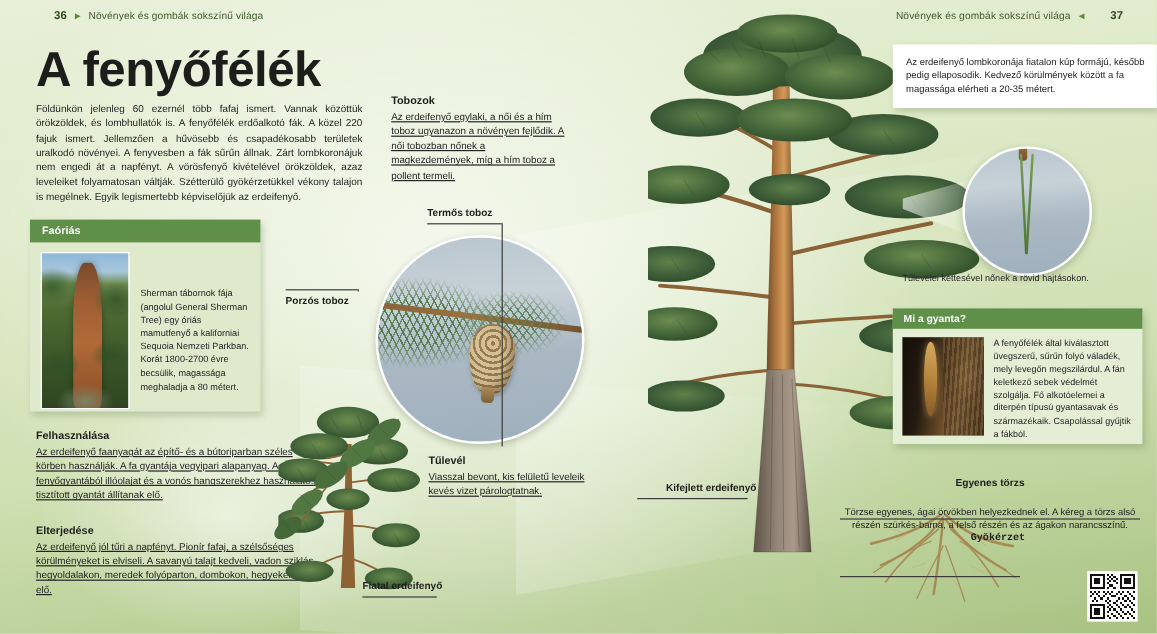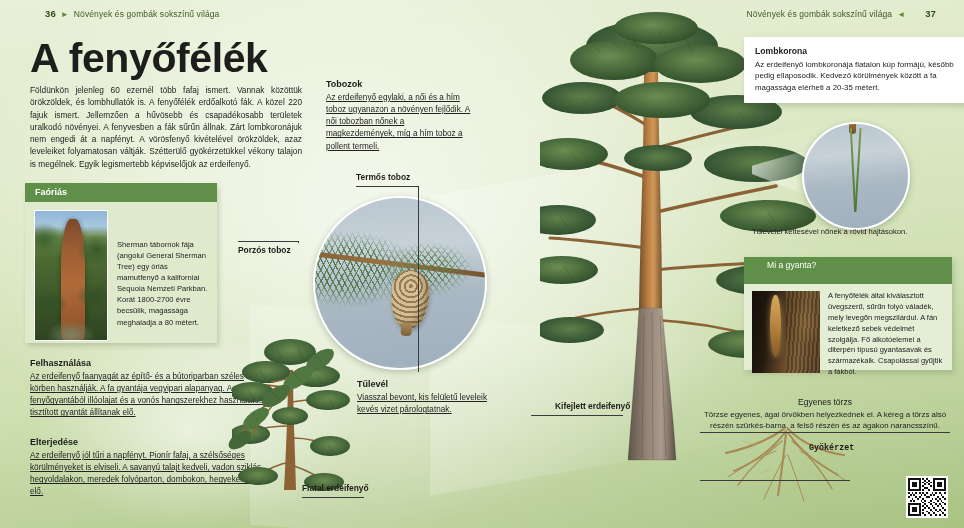--- a/index.html
+++ b/index.html
@@ -209,27 +209,27 @@
     position: absolute;
     left: 744px;
     top: 257px;
     width: 208px;
     height: 113px;
     background: #e3eed4;
     box-shadow: 2px 3px 6px rgba(60,80,40,0.22);
     border-radius: 1px;
   }
   .card-gyanta .card-head {
-    height: 27px;
+    height: 17px;
     background: #5f8f48;
     color: #ffffff;
-    font-weight: normal;
+    font-weight: bold;
     font-size: 8.6px;
     line-height: 17px;
-    padding-left: 23px;
+    padding-left: 9px;
   }
   .card-gyanta .card-body {
     display: flex;
     padding: 7px 8px 7px 8px;
     gap: 8px;
   }
   .card-gyanta .card-text {
     font-size: 7.5px;
     line-height: 1.45;
     color: #232323;
@@ -646,34 +646,33 @@
   <div class="magnifier" id="magnifier-needle">
     <div class="needle-cap"></div>
     <div class="needle-pair">
         <i></i>
         <i></i>
       </div>
   </div>
   <div style="position:absolute; left:752px; top:227px; width:208px; text-align:left; font-size:7.6px; color:#232323;">Tűlevelei kettesével nőnek a rövid hajtásokon.</div>
 
   <div class="box-white" id="box-lombkorona">
-    <span class="bx-head">Lombkorona</span>
     <span class="bx-body">Az erdeifenyő lombkoronája fiatalon kúp formájú, később pedig ellaposodik. Kedvező körülmények között a fa magassága elérheti a 20-35 métert.</span>
   </div>
 
   <div class="card-gyanta">
     <div class="card-head">Mi a gyanta?</div>
     <div class="card-body">
       <div class="photo-resin"></div>
       <div class="card-text">A fenyőfélék által kiválasztott üvegszerű, sűrűn folyó váladék, mely levegőn megszilárdul. A fán keletkező sebek védelmét szolgálja. Fő alkotóelemei a diterpén típusú gyantasavak és származékaik. Csapolással gyűjtik a fákból.</div>
     </div>
   </div>
 
   <div style="position:absolute; left:694px; top:397px; width:262px; text-align:center;">
-    <div style="font-weight:normal; font-size:8.5px; color:#1d1d1b; margin-bottom:2px;">Egyenes törzs</div>
+    <div style="font-weight:bold; font-size:8.5px; color:#1d1d1b; margin-bottom:14px;">Egyenes törzs</div>
     <div style="font-size:7.9px; line-height:1.45; color:#232323;">Törzse egyenes, ágai örvökben helyezkednek el. A kéreg a törzs alsó részén szürkés-barna, a felső részén és az ágakon narancsszínű.</div>
   </div>
   <div class="rule-h" style="left:700px; top:432px; width:250px;"></div>
 
   <div class="callout" style="left:356px; top:172px;">Termős toboz</div>
   <div class="rule-h" style="left:356px; top:186px; width:62px;"></div>
   <div class="rule-v" style="left:418px; top:186px; height:186px;"></div>
 
   <div class="callout" style="left:238px; top:245px;">Porzós toboz</div>
   <div class="rule-h" style="left:238px; top:241px; width:60px;"></div>

